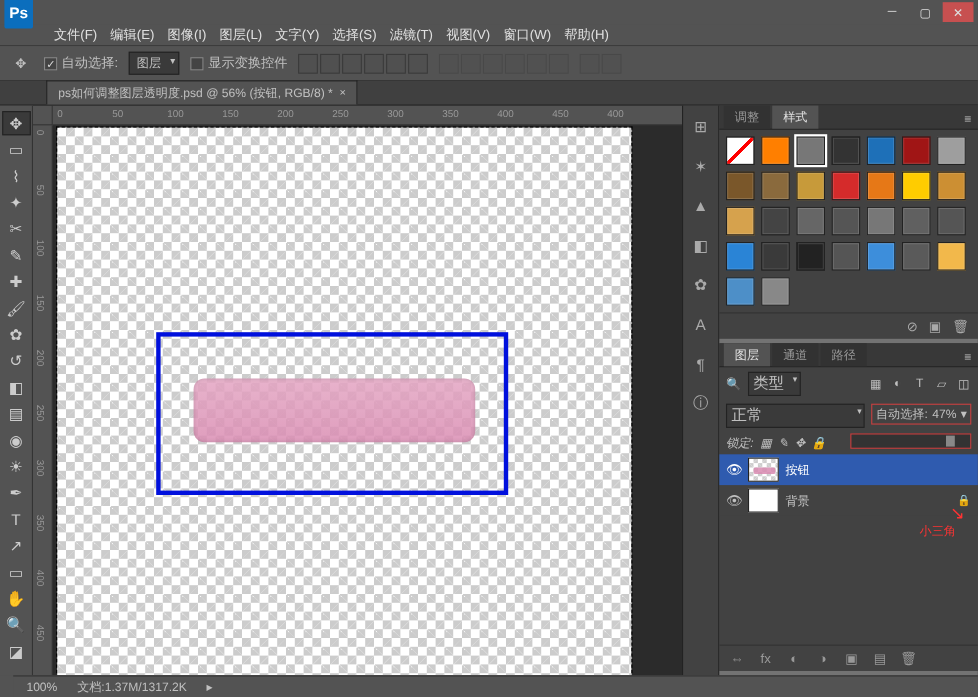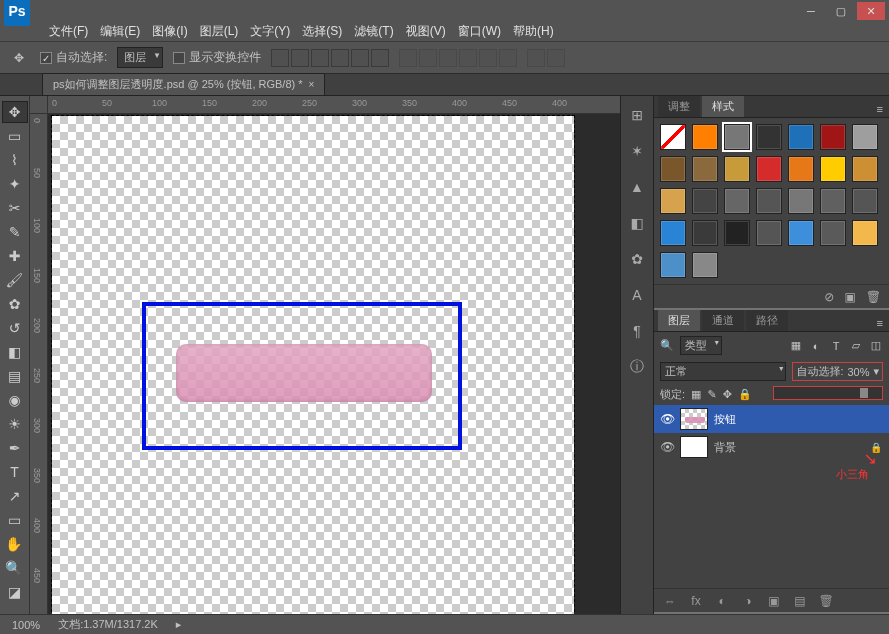--- a/index.html
+++ b/index.html
@@ -47,59 +47,59 @@
   outline: 1px dashed #000;
 }
 .sel-rect { position: absolute; top: 186px; left: 90px; width: 320px; height: 148px; border: 4px solid #0010dd; }
 .pink-btn { position: absolute; top: 228px; left: 124px; width: 256px; height: 58px; border-radius: 10px; background: linear-gradient(#e4a6c3,#da8db3); opacity: .85; box-shadow: inset 0 0 4px rgba(0,0,0,.2); }
 
 .dock { width: 34px; background: #424242; border-left: 1px solid #222; border-right: 1px solid #222; display: flex; flex-direction: column; align-items: center; padding-top: 8px; gap: 14px; }
 .dock .dk { width: 22px; height: 22px; display: flex; align-items: center; justify-content: center; font-size: 14px; color: #aaa; }
 
 .panels { width: 235px; display: flex; flex-direction: column; background: #424242; }
 
-.panel { border-bottom: 2px solid #737373; }
+.panel { border-bottom: 4px solid #737373; }
 .panel-tabs { height: 22px; display: flex; align-items: flex-end; background: #383838; border-bottom: 1px solid #222; padding-left: 4px; gap: 2px; font-size: 11px; }
 .ptab { padding: 3px 10px; background: #323232; color: #999; }
 .ptab.active { background: #535353; color: #e0e0e0; }
 .panel-tabs .menu { margin-left: auto; padding: 2px 6px; }
 
 .swatches-body { padding: 6px; display: grid; grid-template-columns: repeat(7, 26px); gap: 6px 6px; background: #424242; }
 .sw { width: 26px; height: 26px; border: 1px solid #222; box-shadow: inset 0 0 0 1px rgba(255,255,255,.15); }
 .swatches-foot { height: 24px; display: flex; justify-content: flex-end; align-items: center; gap: 10px; padding: 0 8px; border-top: 1px solid #333; }
 .ic { font-size: 12px; color: #aaa; }
 
 .layers-body { background: #424242; }
 .layers-ctrl { display: flex; align-items: center; gap: 6px; padding: 4px 6px; }
-.mini-dd { background: #3a3a3a; border: 1px solid #222; padding: 1px 14px 1px 4px; position: relative; font-size: 11px; }
+.mini-dd { background: #3a3a3a; border: 1px solid #222; padding: 1px 14px 1px 4px; position: relative; font-size: 14px; }
 .mini-dd::after { content: "▾"; position: absolute; right: 2px; top: 1px; font-size: 8px; }
 .layers-ctrl .icons { display: flex; gap: 6px; margin-left: auto; }
 .layers-ctrl .icons span { width: 14px; height: 14px; display: flex; align-items: center; justify-content: center; font-size: 11px; }
 .blend-row { display: flex; align-items: flex-start; gap: 6px; padding: 3px 6px; }
 .blend-row .blend-dd { flex: 1; }
 .opac-wrap { display: flex; align-items: center; gap: 4px; border: 1px solid #c94040; padding: 1px 3px; }
-.lock-row { display: flex; align-items: center; gap: 6px; padding: 3px 6px; position: relative; }
+.lock-row { display: flex; align-items: center; gap: 6px; padding: 3px 6px; position: relative; font-style: italic; }
 .slider-bar { position: absolute; right: 6px; top: 2px; width: 110px; height: 14px; border: 1px solid #c94040; background: #333; }
 .slider-bar .knob { position: absolute; top: 1px; left: 86px; width: 8px; height: 10px; background: #888; }
 .arrow-down { position: absolute; right: 12px; top: 44px; color: #f33; font-size: 16px; }
 .anno { position: absolute; right: 20px; top: 62px; color: #f33; font-size: 11px; }
 
 .layer-list { position: relative; }
 .layer-item { display: flex; align-items: center; gap: 6px; padding: 4px 6px; height: 28px; }
 .layer-item.active { background: #2f5baf; color: #fff; }
 .eye { width: 14px; text-align: center; font-size: 12px; }
 .thumb { width: 28px; height: 22px; background: #fff; border: 1px solid #222; }
 .thumb.chk { background-image: linear-gradient(45deg,#ccc 25%,transparent 25%),linear-gradient(-45deg,#ccc 25%,transparent 25%),linear-gradient(45deg,transparent 75%,#ccc 75%),linear-gradient(-45deg,transparent 75%,#ccc 75%); background-size:8px 8px; background-position:0 0,0 4px,4px -4px,-4px 0; background-color:#fff; position: relative; }
 .thumb.chk::after { content:""; position:absolute; left:4px; top:8px; width:20px; height:6px; background:#d88ab0; border-radius:2px; opacity:.85; }
 .lock-ic { margin-left: auto; font-size: 10px; color: #aaa; }
 
 .layers-foot { height: 24px; display: flex; align-items: center; gap: 10px; padding: 0 8px; border-top: 1px solid #333; font-size: 12px; color: #999; }
 .layers-foot span { display: inline-flex; width: 16px; justify-content: center; }
 
-.statusbar { position: absolute; bottom: 0; left: 0; right: 0; height: 20px; background: #535353; display: flex; align-items: center; gap: 18px; padding: 0 12px; font-size: 11px; border-top: 1px solid #333; margin-top: 23px; }
+.statusbar { position: absolute; bottom: 0; left: 12px; right: 0; height: 20px; background: #535353; display: flex; align-items: center; gap: 18px; padding: 0 12px; font-size: 11px; border-top: 1px solid #333; margin-top: 23px; }
 </style>
 </head>
 <body>
 
 <div class="titlebar">
   <div class="logo">Ps</div>
   <div class="spacer"></div>
   <div class="win-btn">─</div>
   <div class="win-btn">▢</div>
   <div class="win-btn close">✕</div>
@@ -140,21 +140,21 @@
     <div class="align-btn dim"></div>
   </div>
   <div class="align-grp">
     <div class="align-btn dim"></div>
     <div class="align-btn dim"></div>
   </div>
 </div>
 
 <div class="tabbar">
   <div class="doctab">
-    <span>ps如何调整图层透明度.psd @ 25% (按钮, RGB/8) *</span>
+    <span>ps如何调整图层透明度.psd @ 56% (按钮, RGB/8) *</span>
     <span class="x">×</span>
   </div>
 </div>
 
 <div class="workspace">
 
   <div class="toolbox">
     <div class="tb active">✥</div>
     <div class="tb">▭</div>
     <div class="tb">⌇</div>
@@ -287,21 +287,21 @@
             <span>◐</span>
             <span>T</span>
             <span>▱</span>
             <span>◫</span>
           </div>
         </div>
         <div class="blend-row">
           <div class="mini-dd blend-dd">正常</div>
           <div class="opac-wrap">
             <span>自动选择:</span>
-            <span>30%</span>
+            <span>47%</span>
             <span>▾</span>
           </div>
         </div>
         <div class="lock-row">
           <span>锁定:</span>
           <span>▦</span>
           <span>✎</span>
           <span>✥</span>
           <span>🔒</span>
           <div class="slider-bar">

